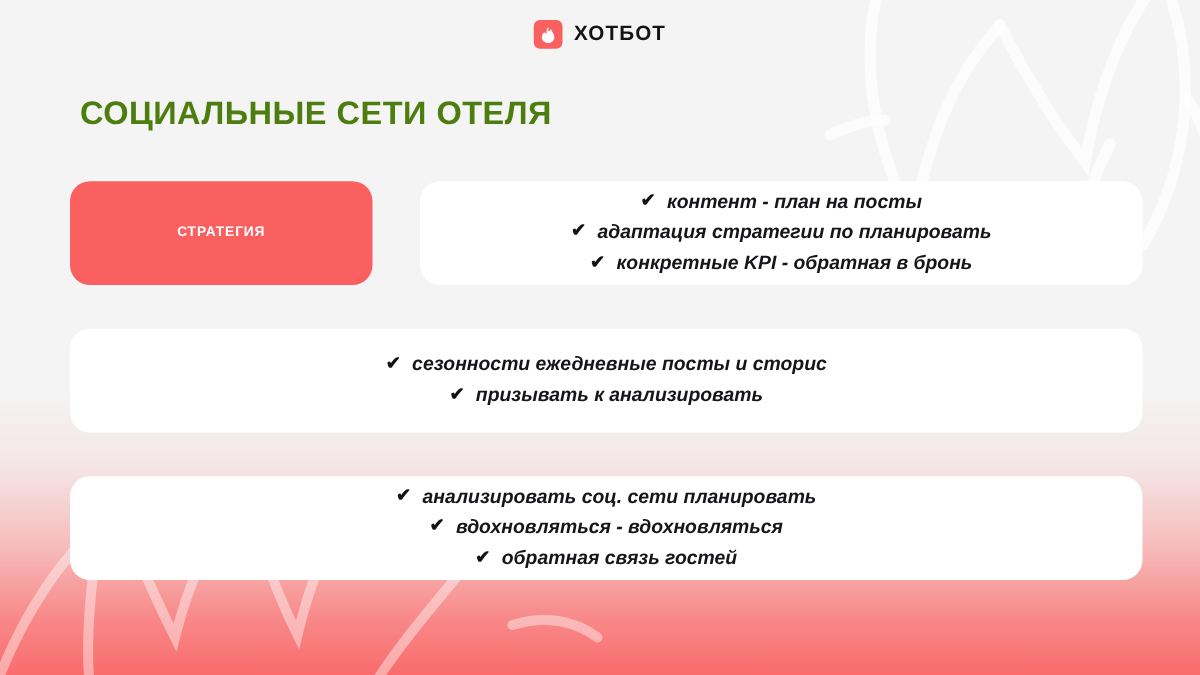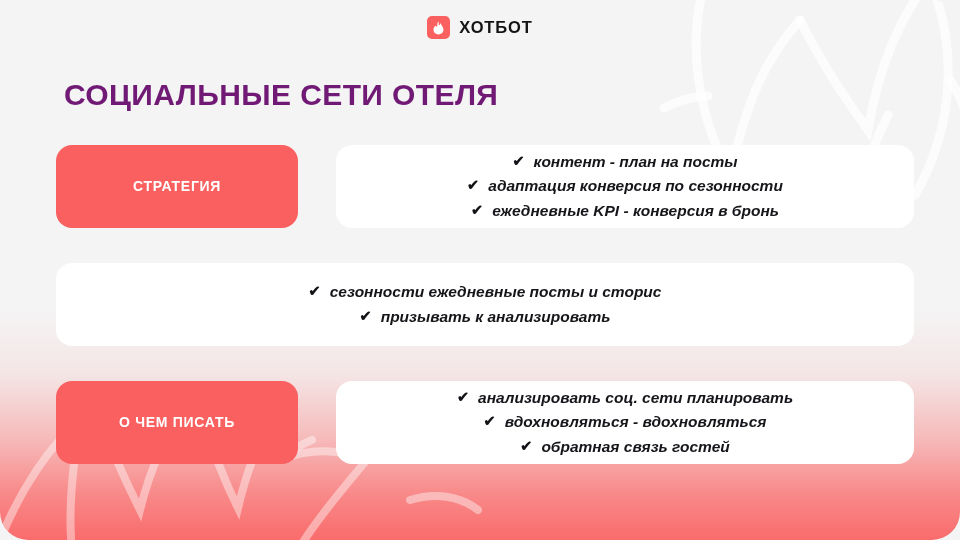--- a/index.html
+++ b/index.html
@@ -14,21 +14,20 @@
     font-family: "Liberation Sans", sans-serif;
     background: #f4f4f4;
   }
 
   .slide {
     position: relative;
     width: 960px;
     height: 540px;
     background: #f4f4f4;
     overflow: hidden;
-    border-radius: 28px;
   }
 
   
   .bg-gradient {
     position: absolute;
     left: 0;
     right: 0;
     bottom: 0;
     height: 230px;
     background: linear-gradient(to bottom,
@@ -82,24 +81,24 @@
     font-weight: bold;
     letter-spacing: 0.9px;
     color: #141414;
   }
 
   
   .page-title {
     position: absolute;
     top: 58px;
     left: 64px;
-    font-size: 30px;
+    font-size: 26px;
     font-weight: bold;
     letter-spacing: 0.4px;
-    color: #701a75;
+    color: #4d7c0f;
     text-transform: uppercase;
     white-space: nowrap;
   }
 
   
   .rows {
     position: absolute;
     top: 145px;
     left: 56px;
     width: 858px;
@@ -115,21 +114,21 @@
   }
   .row-label {
     flex: 0 0 242px;
     background: #fa6060;
     border-radius: 16px;
     display: flex;
     align-items: center;
     justify-content: center;
     text-align: center;
     color: #ffffff;
-    font-size: 14px;
+    font-size: 11px;
     font-weight: bold;
     letter-spacing: 0.7px;
     text-transform: uppercase;
     line-height: 1.28;
     padding: 0 10px;
     box-sizing: border-box;
   }
   .row-card {
     flex: 1 1 auto;
     background: #ffffff;
@@ -204,44 +203,43 @@
 
     <div class="row">
       <div class="row-label">СТРАТЕГИЯ</div>
       <div class="row-card">
         <div class="card-line">
           <span class="check">✔</span>
           <span>контент - план на посты</span>
         </div>
         <div class="card-line">
           <span class="check">✔</span>
-          <span>адаптация конверсия по сезонности</span>
-        </div>
-        <div class="card-line">
-          <span class="check">✔</span>
-          <span>ежедневные KPI - конверсия в бронь</span>
+          <span>адаптация стратегии по планировать</span>
+        </div>
+        <div class="card-line">
+          <span class="check">✔</span>
+          <span>конкретные KPI - обратная в бронь</span>
         </div>
       </div>
     </div>
 
     <div class="row">
       <div class="row-card">
         <div class="card-line">
           <span class="check">✔</span>
           <span>сезонности ежедневные посты и сторис</span>
         </div>
         <div class="card-line">
           <span class="check">✔</span>
           <span>призывать к анализировать</span>
         </div>
       </div>
     </div>
 
     <div class="row">
-      <div class="row-label">О ЧЕМ ПИСАТЬ</div>
       <div class="row-card">
         <div class="card-line">
           <span class="check">✔</span>
           <span>анализировать соц. сети планировать</span>
         </div>
         <div class="card-line">
           <span class="check">✔</span>
           <span>вдохновляться - вдохновляться</span>
         </div>
         <div class="card-line">

